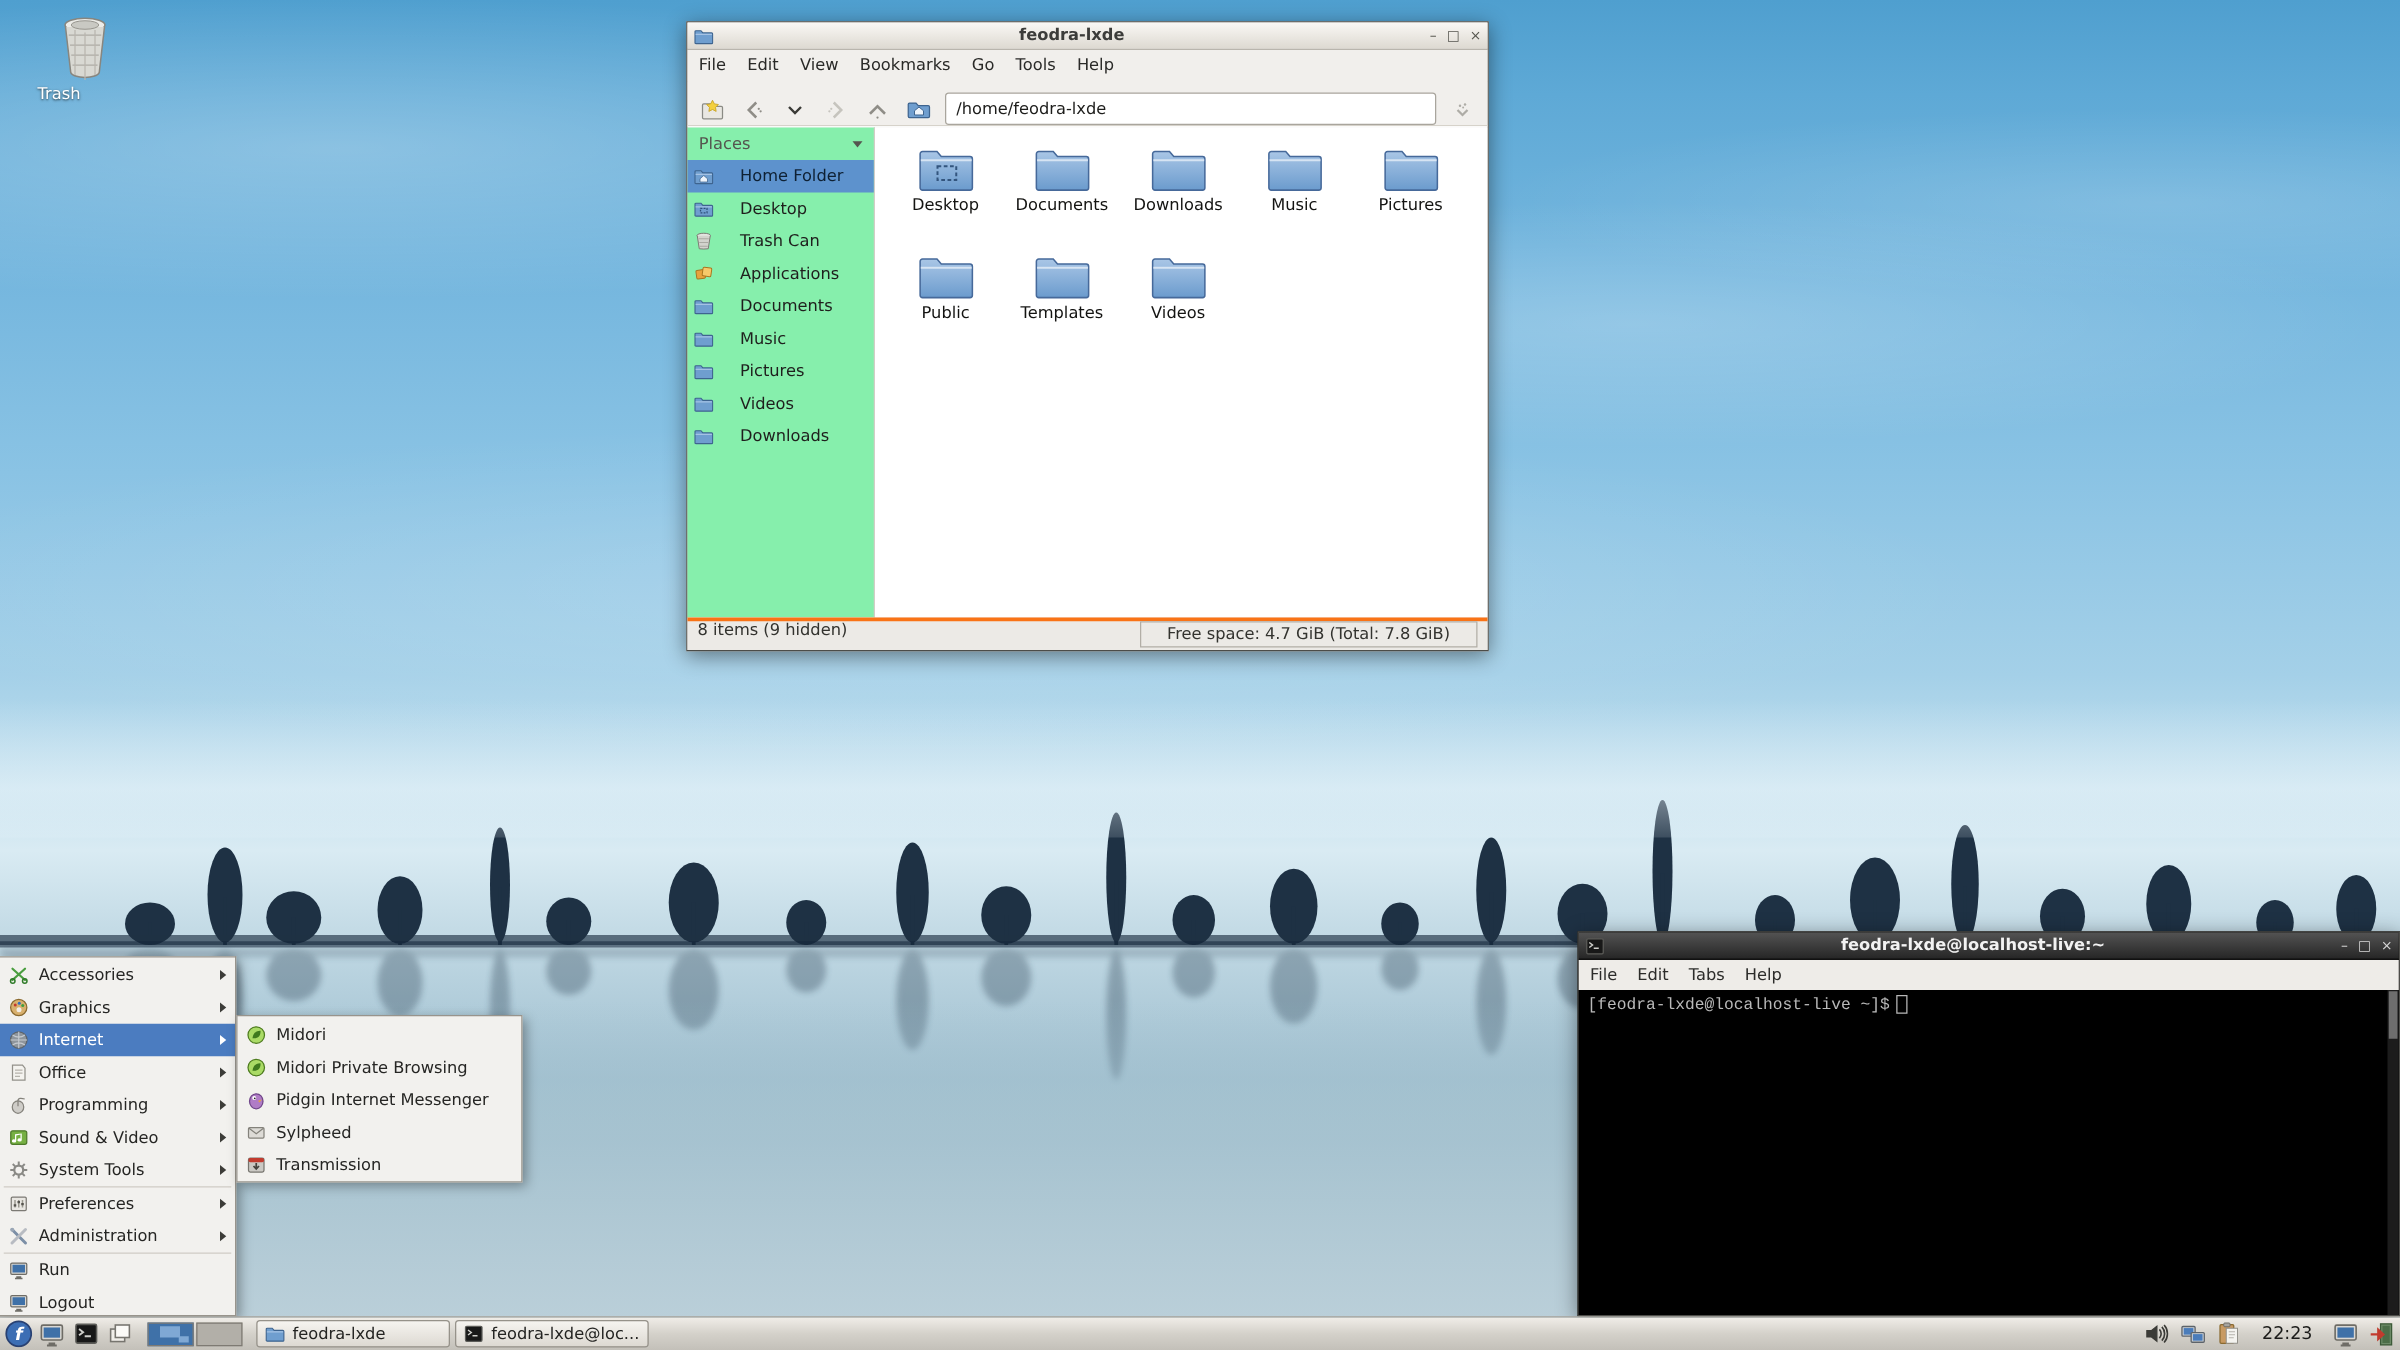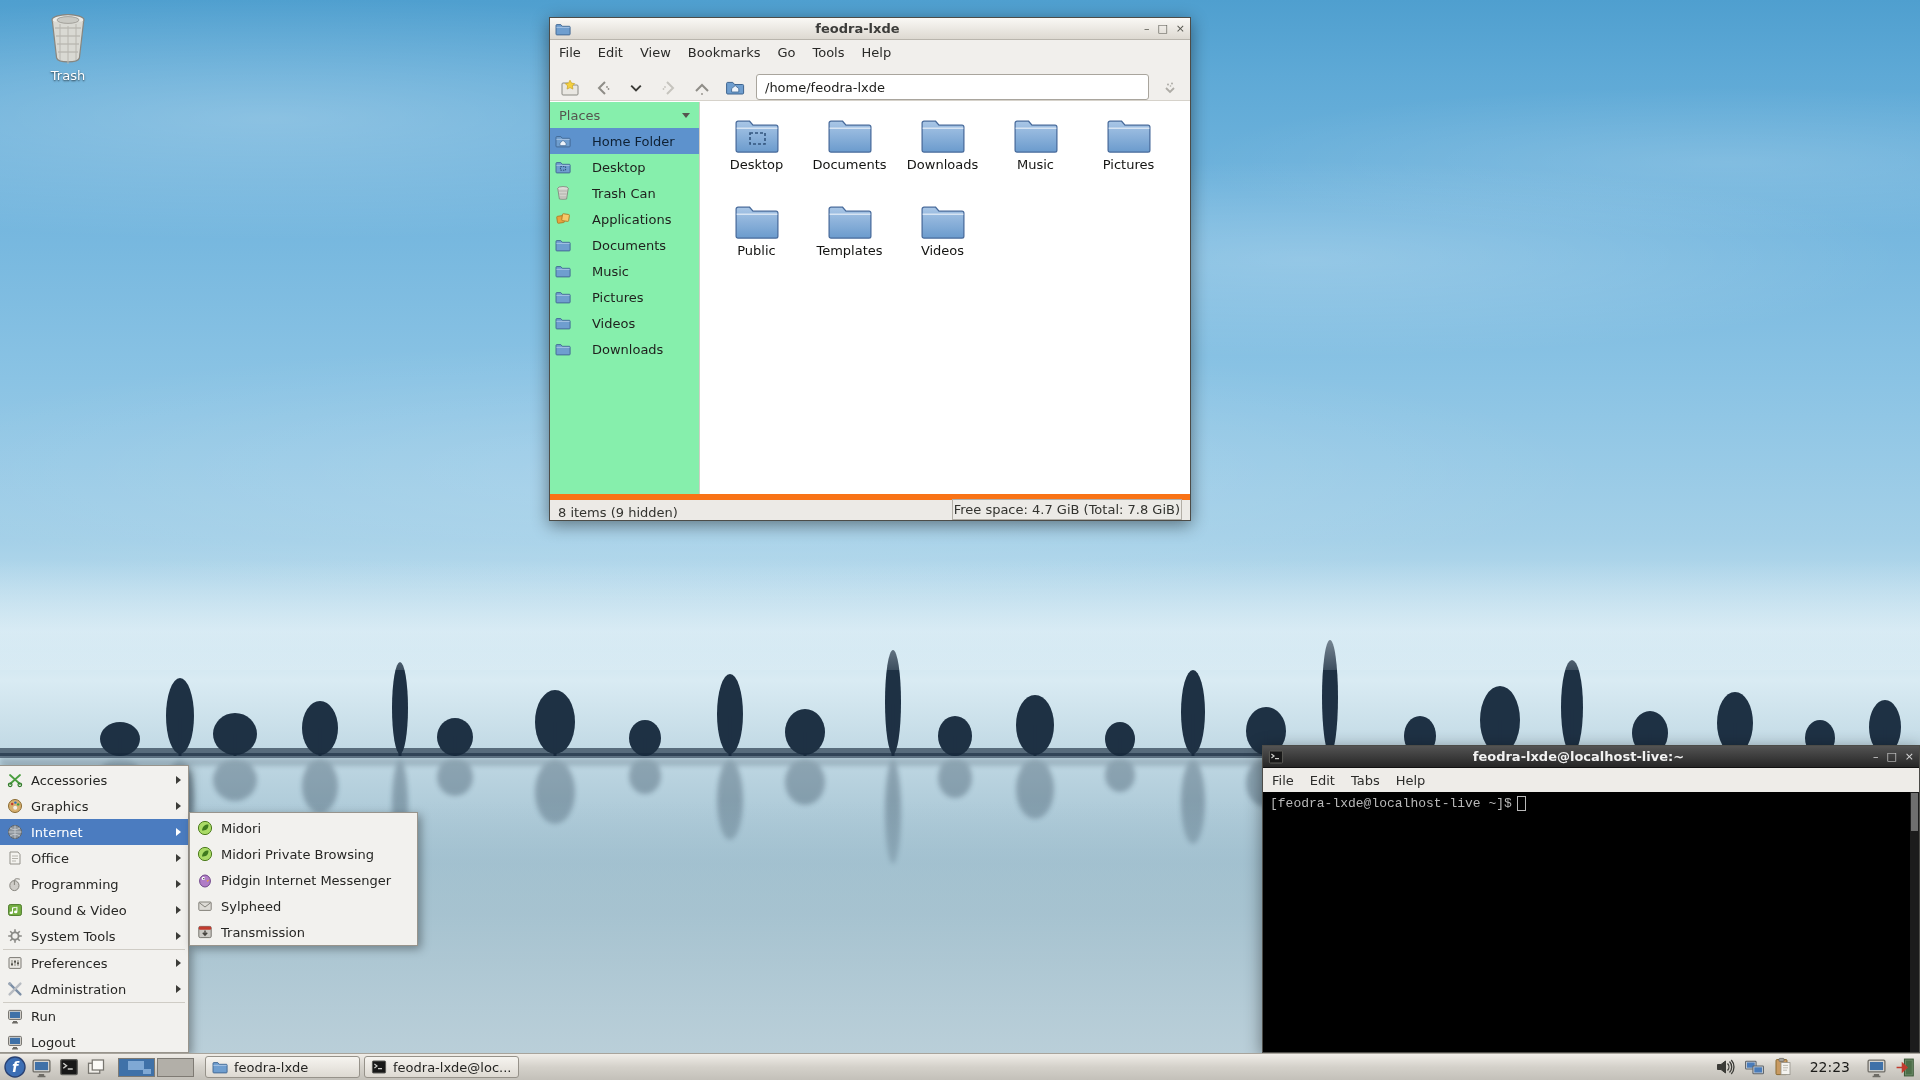--- a/index.html
+++ b/index.html
@@ -11,21 +11,21 @@
  radial-gradient(45% 13% at 68% 24%,rgba(255,255,255,.20),transparent 70%),
  radial-gradient(65% 18% at 38% 44%,rgba(255,255,255,.16),transparent 70%),
  radial-gradient(40% 10% at 90% 15%,rgba(255,255,255,.15),transparent 70%)}
 .treeline-svg{position:absolute;left:0;top:598px;width:1920px;height:330px}
 .fog-band{position:absolute;left:0;top:560px;width:100%;height:110px;
  background:linear-gradient(180deg,rgba(235,245,250,0),rgba(235,245,250,.5) 65%,rgba(235,245,250,.15))}
 .fog-bottom{position:absolute;left:0;top:800px;width:100%;height:253px;
  background:linear-gradient(180deg,rgba(160,190,206,0) 0%,rgba(167,195,208,.75) 45%,rgba(186,207,217,.95) 100%)}
 
 
-.trash-desk{position:absolute;left:30px;top:12px;width:76px;text-align:center}
+.trash-desk{position:absolute;left:30px;top:12px;width:76px;text-align:left}
 .trash-desk .lbl{margin-top:2px;color:#fff;font-size:13px;text-shadow:0 1px 2px rgba(0,0,0,.75)}
 
 
 .win{position:absolute;display:flex;flex-direction:column;border:1px solid #4c4c48;box-shadow:0 4px 16px rgba(0,0,0,.45)}
 .tb{height:22px;display:flex;align-items:center;padding:0 5px;gap:5px;flex:0 0 auto}
 .tb .t{flex:1;text-align:center;font-weight:bold;font-size:13px;white-space:nowrap;overflow:hidden}
 .wbtns{display:flex;gap:8px;align-items:center}
 .wbtn{font-size:11px;line-height:1;cursor:default}
 
 
@@ -40,22 +40,22 @@
 .addr{flex:1;height:26px;border:1px solid #a9a59d;border-radius:3px;background:#fff;padding:0 8px;font-size:13px;color:#1d1d1b;font-family:"DejaVu Sans","Liberation Sans",sans-serif}
 .fm-body{flex:1;display:flex;min-height:0;border-top:1px solid #fff}
 .sidebar{width:150px;background:#86efac;border-right:1px solid #d2cec6;display:flex;flex-direction:column}
 .pl-head{height:26px;display:flex;align-items:center;padding:0 9px;color:#55554f}
 .pl-head .chev{margin-left:auto;width:0;height:0;border-top:5px solid #55554f;border-left:4px solid transparent;border-right:4px solid transparent}
 .place{height:26px;display:flex;align-items:center;gap:21px;padding:0 5px;color:#1f1f1d;white-space:nowrap}
 .place.sel{background:#5d92cd;color:#0e2033}
 .files{flex:1;background:#fff;padding:14px 10px;display:flex;flex-wrap:wrap;align-content:flex-start}
 .fcell{width:93px;height:86px;display:flex;flex-direction:column;align-items:center}
 .fcell .flabel{margin-top:3px;font-size:13px;color:#141412}
-.statusbar{height:26px;display:flex;align-items:flex-end;padding:0 8px;background:#eceae6;border-top:6px solid #f97316;flex:0 0 auto;color:#33332f}
-.freebox{margin-left:auto;border:1px solid #b2aea6;padding:2px 1px;background:#eceae6}
+.statusbar{height:26px;display:flex;align-items:flex-start;padding:0 8px;background:#eceae6;border-top:3px solid #f97316;flex:0 0 auto;color:#33332f}
+.freebox{margin-left:auto;border:1px solid #b2aea6;padding:2px 21px;background:#eceae6}
 
 
 .term{left:1262px;top:745px;width:658px;height:308px;background:#000}
 .term .tb{background:linear-gradient(#535353,#262626);border-bottom:1px solid #111}
 .term .tb .t{color:#f2f2f2}
 .term .wbtn{color:#d6d6d6}
 .term-menu{height:24px;display:flex;align-items:center;gap:16px;padding:0 9px;background:#eeece8;flex:0 0 auto;color:#2c2c2a}
 .term-body{flex:1;position:relative;background:#000;padding:4px 7px;font-family:Liberation Mono, monospace;font-size:13px;color:#b9b9b9}
 .cursor{display:inline-block;width:9px;height:15px;border:1px solid #b9b9b9;margin-left:5px;vertical-align:text-bottom}
 .term-scroll{position:absolute;right:0;top:0;width:9px;height:100%;background:#1c1c1c}

